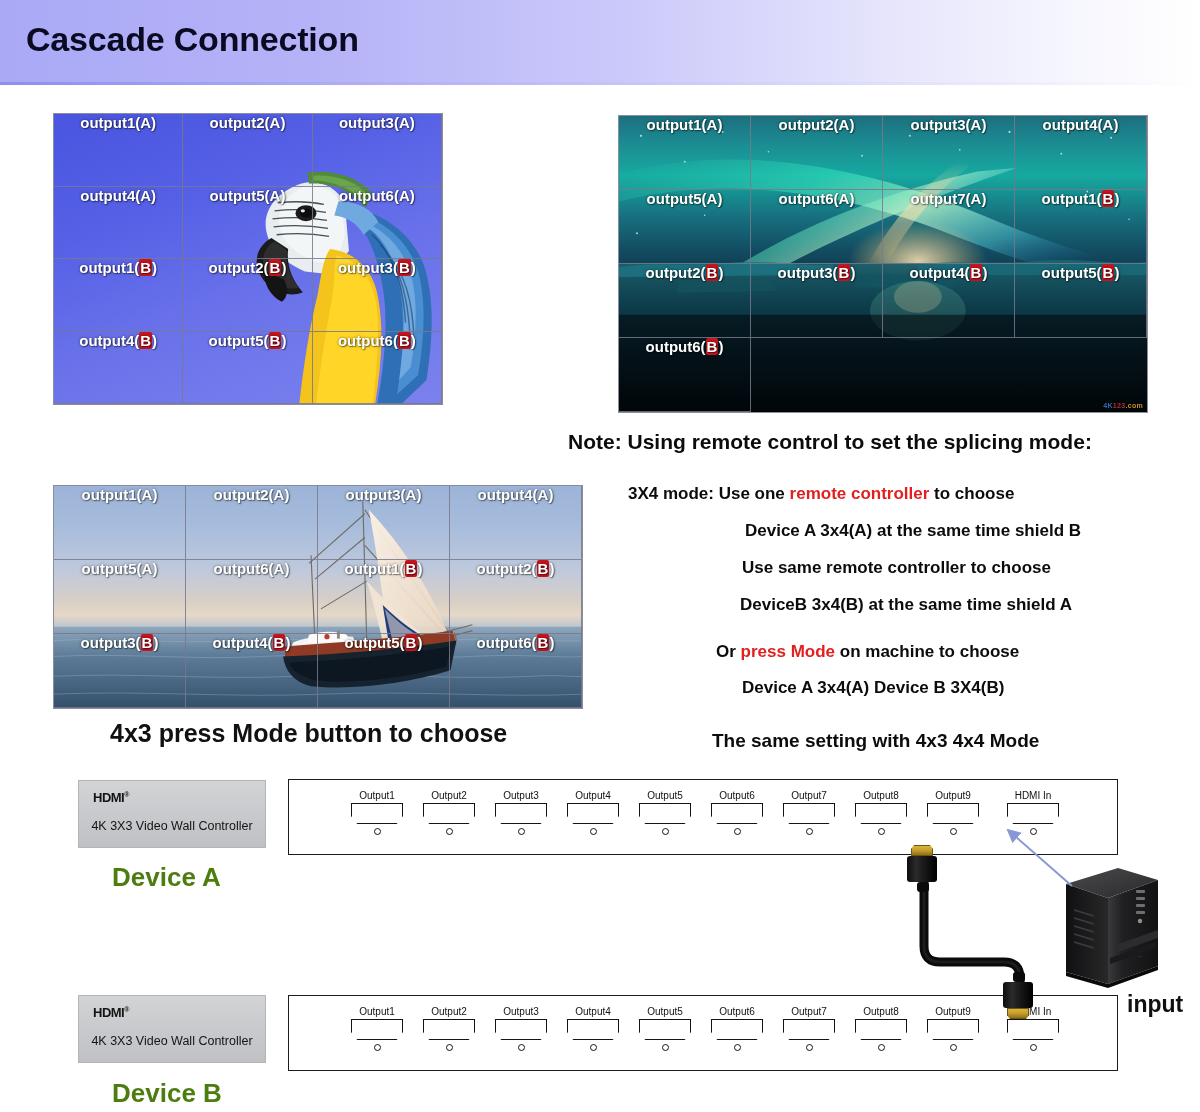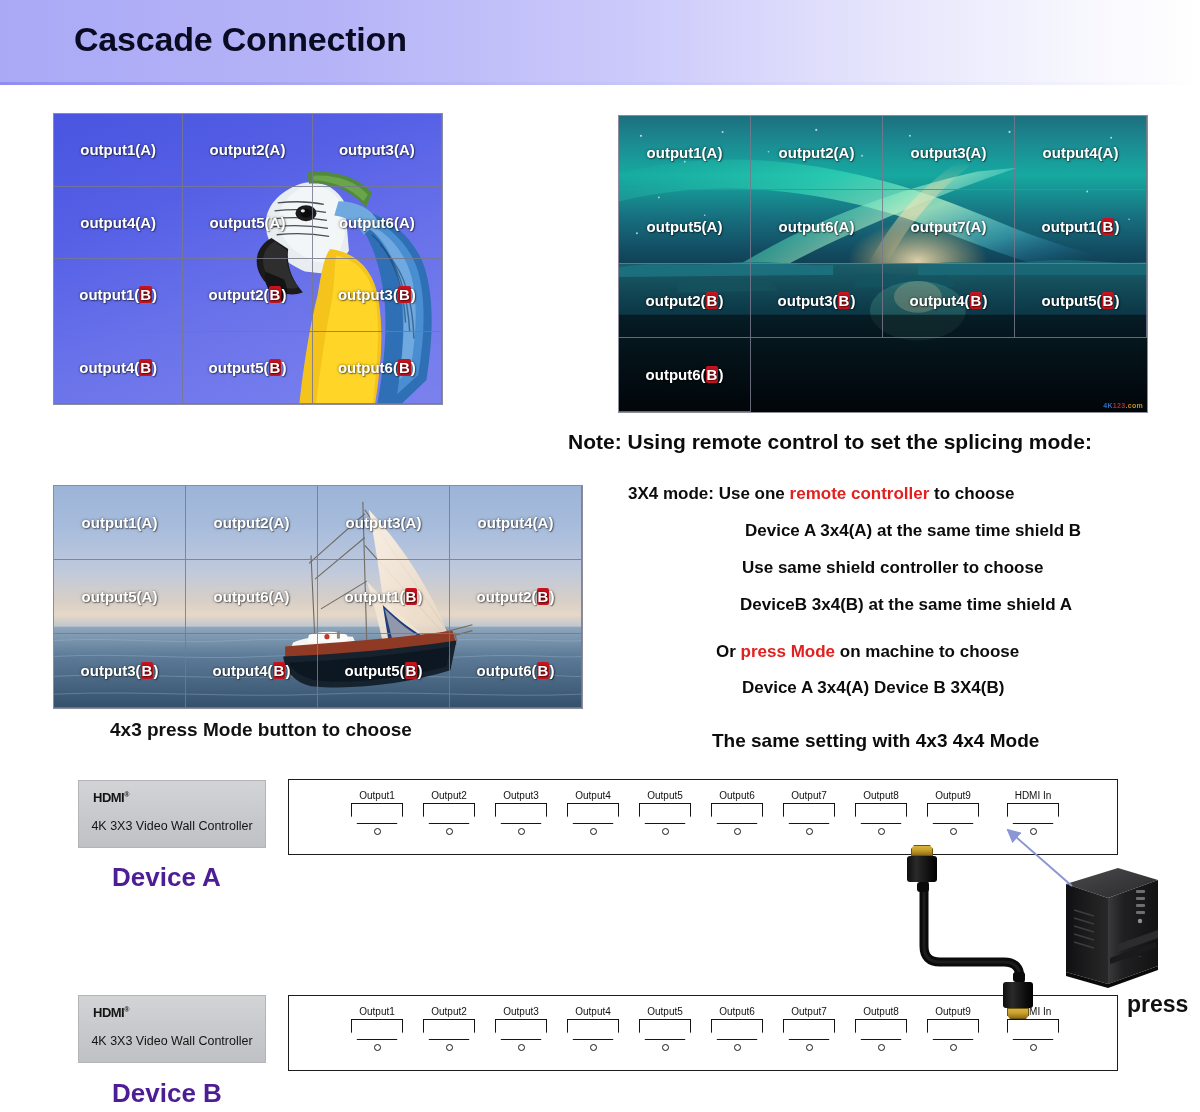--- a/index.html
+++ b/index.html
@@ -20,21 +20,20 @@
     width: 1200px; height: 82px;
     background: linear-gradient(to right, #a9a9f6 0%, #b6b4f7 28%, #cbc9fa 52%, #e6e5fc 74%, #f7f7fe 90%, #ffffff 100%);
   }
   .header-title {
     position: absolute;
     left: 26px; top: 20px;
     font-size: 34px;
     font-weight: bold;
     color: #0a0a23;
     letter-spacing: -0.2px;
-    margin-left: 48px;
   }
   .header-underline {
     position: absolute;
     left: 0; top: 82px;
     width: 1200px; height: 3px;
     background: linear-gradient(to right, #8f8ef0 0%, #c9c8f8 55%, #ffffff 100%);
   }
 
   
   .wall {
@@ -48,21 +47,21 @@
     left: 0; top: 0;
     width: 100%; height: 100%;
     z-index: 0;
   }
   .tile {
     position: relative;
     z-index: 2;
     border-right: 1px solid rgba(120,120,140,0.85);
     border-bottom: 1px solid rgba(120,120,140,0.85);
     display: flex;
-    align-items: center;
+    align-items: flex-start;
     justify-content: center;
   }
   .tile:nth-child(4n+0) { }
   .tile-label {
     font-size: 15px;
     font-weight: bold;
     color: #ffffff;
     text-shadow: 0 0 3px rgba(0,0,0,0.55), 1px 1px 1px rgba(0,0,0,0.4);
     white-space: nowrap;
   }
@@ -151,21 +150,21 @@
       #b8c4cf 64%,
       #7f97ae 72%,
       #5b7894 82%,
       #42617e 92%,
       #36526c 100%);
   }
   .boat { position: absolute; z-index: 1; }
 
   .wall-caption {
     position: absolute;
-    font-size: 19px;
+    font-size: 25px;
     font-weight: bold;
     color: #111111;
     white-space: nowrap;
   }
   #caption-4x3 { left: 110px; top: 719px; }
 
   
   .note-heading {
     position: absolute;
     left: 568px; top: 430px;
@@ -210,21 +209,21 @@
     position: absolute;
     left: 0; right: 0; top: 38px;
     text-align: center;
     font-size: 12.5px;
     color: #141414;
   }
   .device-label {
     position: absolute;
     font-size: 26px;
     font-weight: bold;
-    color: #4c1d95;
+    color: #4d7c0f;
   }
 
   .rear-panel {
     position: absolute;
     background: #ffffff;
     border: 1.6px solid #1c1c1c;
   }
   .port {
     position: absolute;
     width: 52px;
@@ -580,21 +579,21 @@
 </div>
 
 <div class="wall-caption" id="caption-4x3">4x3 press Mode button  to choose</div>
 
 <div class="note-heading">Note: Using remote control to set the splicing mode:</div>
 
 <div class="note-line" id="nl1">
   <span>3X4 mode: Use one </span><span class="red">remote controller</span><span> to choose</span>
 </div>
 <div class="note-line" id="nl2">Device A  3x4(A) at the same time shield B</div>
-<div class="note-line" id="nl3">Use same shield controller to choose</div>
+<div class="note-line" id="nl3">Use same remote controller to choose</div>
 <div class="note-line" id="nl4">DeviceB  3x4(B) at the same time shield A</div>
 <div class="note-line" id="nl5">
   <span>Or </span><span class="red">press Mode</span><span> on machine to choose</span>
 </div>
 <div class="note-line" id="nl6">Device A 3x4(A) Device B 3X4(B)</div>
 <div class="note-line" id="nl7">The same setting with 4x3 4x4 Mode</div>
 
 <div class="front-panel" style="left:78px; top:780px; width:188px; height:68px;">
   <div class="hdmi-logo">
     <span>HDMI</span><span class="sup">®</span>
@@ -721,21 +720,21 @@
   </g>
   <circle cx="92" cy="59" r="2.2" fill="#8f9094"></circle>
 
   <polygon points="70,82 110,68 110,76 70,90" fill="#2c2c2e"></polygon>
   <path d="M62 96 L108 80 L108 86 L62 102 Z" fill="#1a1a1c"></path>
   <text x="92" y="94" font-family="Liberation Sans, sans-serif" font-size="5" fill="#5c5c60" text-anchor="middle">_</text>
 
   <polygon points="18,110 60,122 110,104 110,108 60,126 18,114" fill="#0a0a0b"></polygon>
 </svg>
 
-<div class="input-label" style="left:1127px; top:991px;">press</div>
+<div class="input-label" style="left:1127px; top:991px;">input</div>
 
 <div class="front-panel" style="left:78px; top:995px; width:188px; height:68px;">
   <div class="hdmi-logo">
     <span>HDMI</span><span class="sup">®</span>
   </div>
   <div class="front-text">4K 3X3 Video Wall Controller</div>
 </div>
 <div class="device-label" style="left:112px; top:1078px;">Device B</div>
 
 <div class="rear-panel" style="left:288px; top:995px; width:830px; height:76px;">

